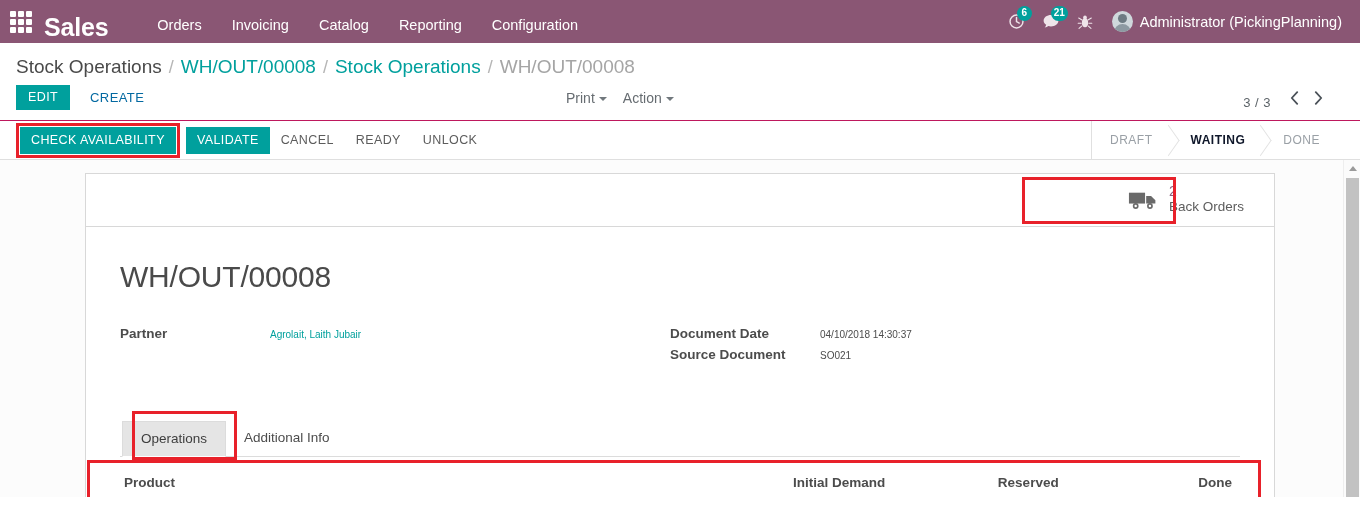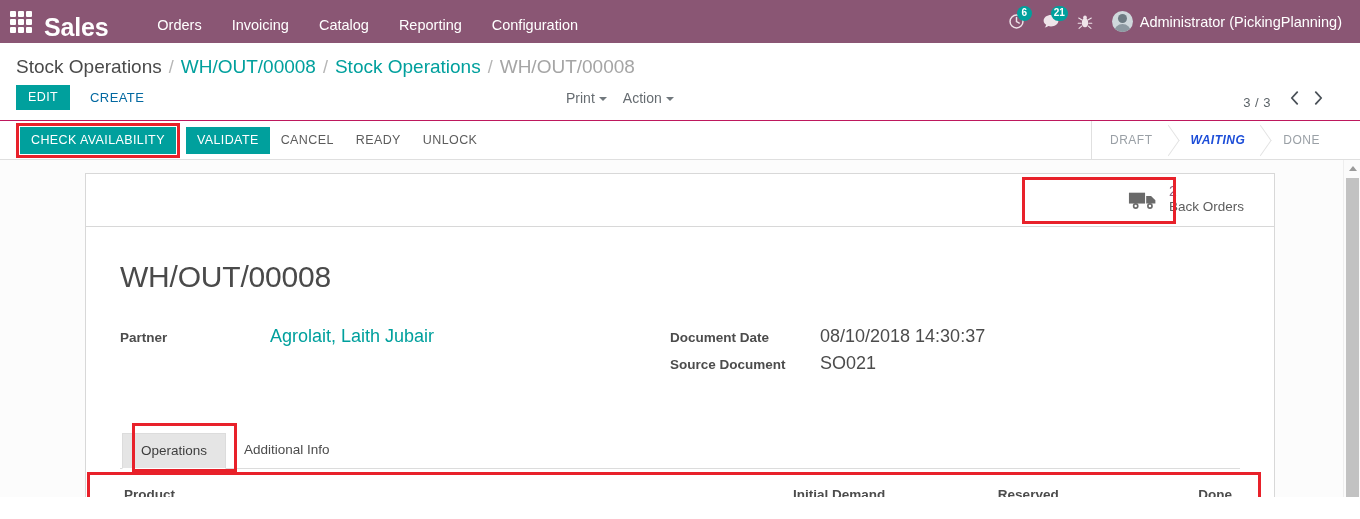--- a/index.html
+++ b/index.html
@@ -233,21 +233,21 @@
     display: flex; align-items: center;
     padding: 0 16px 0 22px;
     font-size: 12px;
     letter-spacing: .5px;
     color: #9aa0a6;
     position: relative;
     cursor: pointer;
     white-space: nowrap;
   }
   .stage:first-child { padding-left: 18px; text-align: center; }
-  .stage.active { color: #1d4ed8; font-weight: bold; font-style: italic; }
+  .stage.active { color: #0f172a; font-weight: bold; }
   .stage::after {
     content: "";
     position: absolute;
     right: -9px; top: 50%;
     width: 18px; height: 18px;
     margin-top: -9px;
     border-top: 1px solid #e2e2e2;
     border-right: 1px solid #e2e2e2;
     transform: rotate(45deg) skew(10deg,10deg);
     background: transparent;
@@ -318,21 +318,21 @@
     margin-bottom: 6px;
     align-items: baseline;
   }
   .field-label {
     font-size: 13.5px;
     color: #4c4c4c;
     font-weight: bold;
     width: 150px;
     flex-shrink: 0;
   }
-  .field-value { font-size: 18px; color: #4c4c4c; }
+  .field-value { font-size: 10px; color: #4c4c4c; }
   .field-value.link { color: #00a09d; cursor: pointer; }
 
   
   .notebook { margin-top: 52px; position: relative; }
   .tabs {
     display: flex;
     border-bottom: 1px solid #dcdcdc;
     padding-left: 2px;
     position: relative;
   }
@@ -549,21 +549,21 @@
       <div class="fields-row">
         <div class="col-left">
           <div class="field-line">
             <div class="field-label">Partner</div>
             <div class="field-value link">Agrolait, Laith Jubair</div>
           </div>
         </div>
         <div class="col-right">
           <div class="field-line">
             <div class="field-label">Document Date</div>
-            <div class="field-value">08/10/2018 14:30:37</div>
+            <div class="field-value">04/10/2018 14:30:37</div>
           </div>
           <div class="field-line">
             <div class="field-label">Source Document</div>
             <div class="field-value">SO021</div>
           </div>
         </div>
       </div>
 
       <div class="notebook">
         <div class="tabs">

